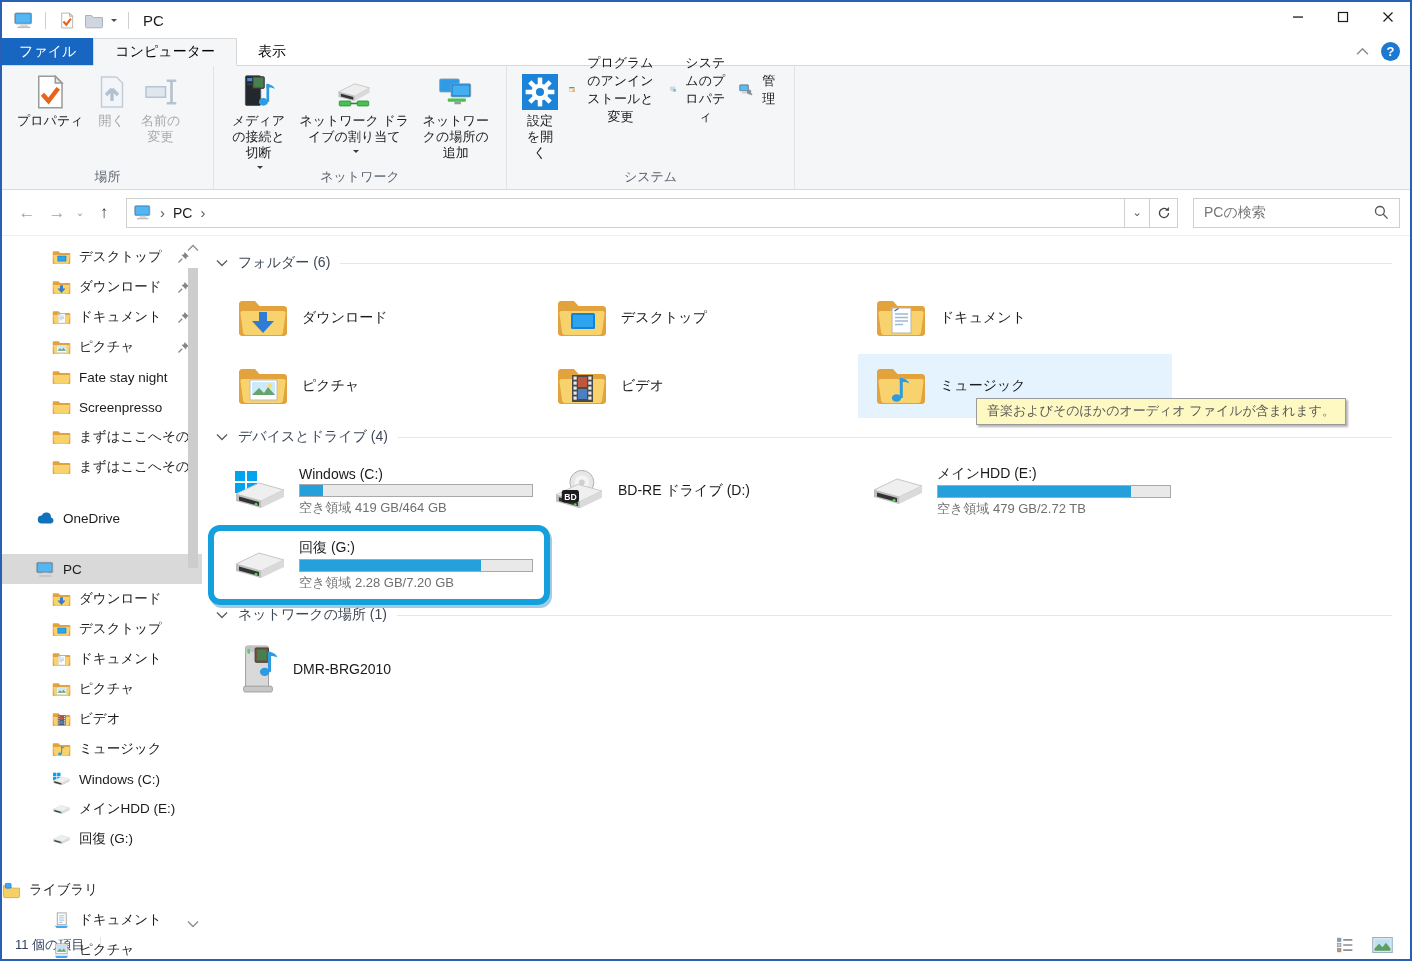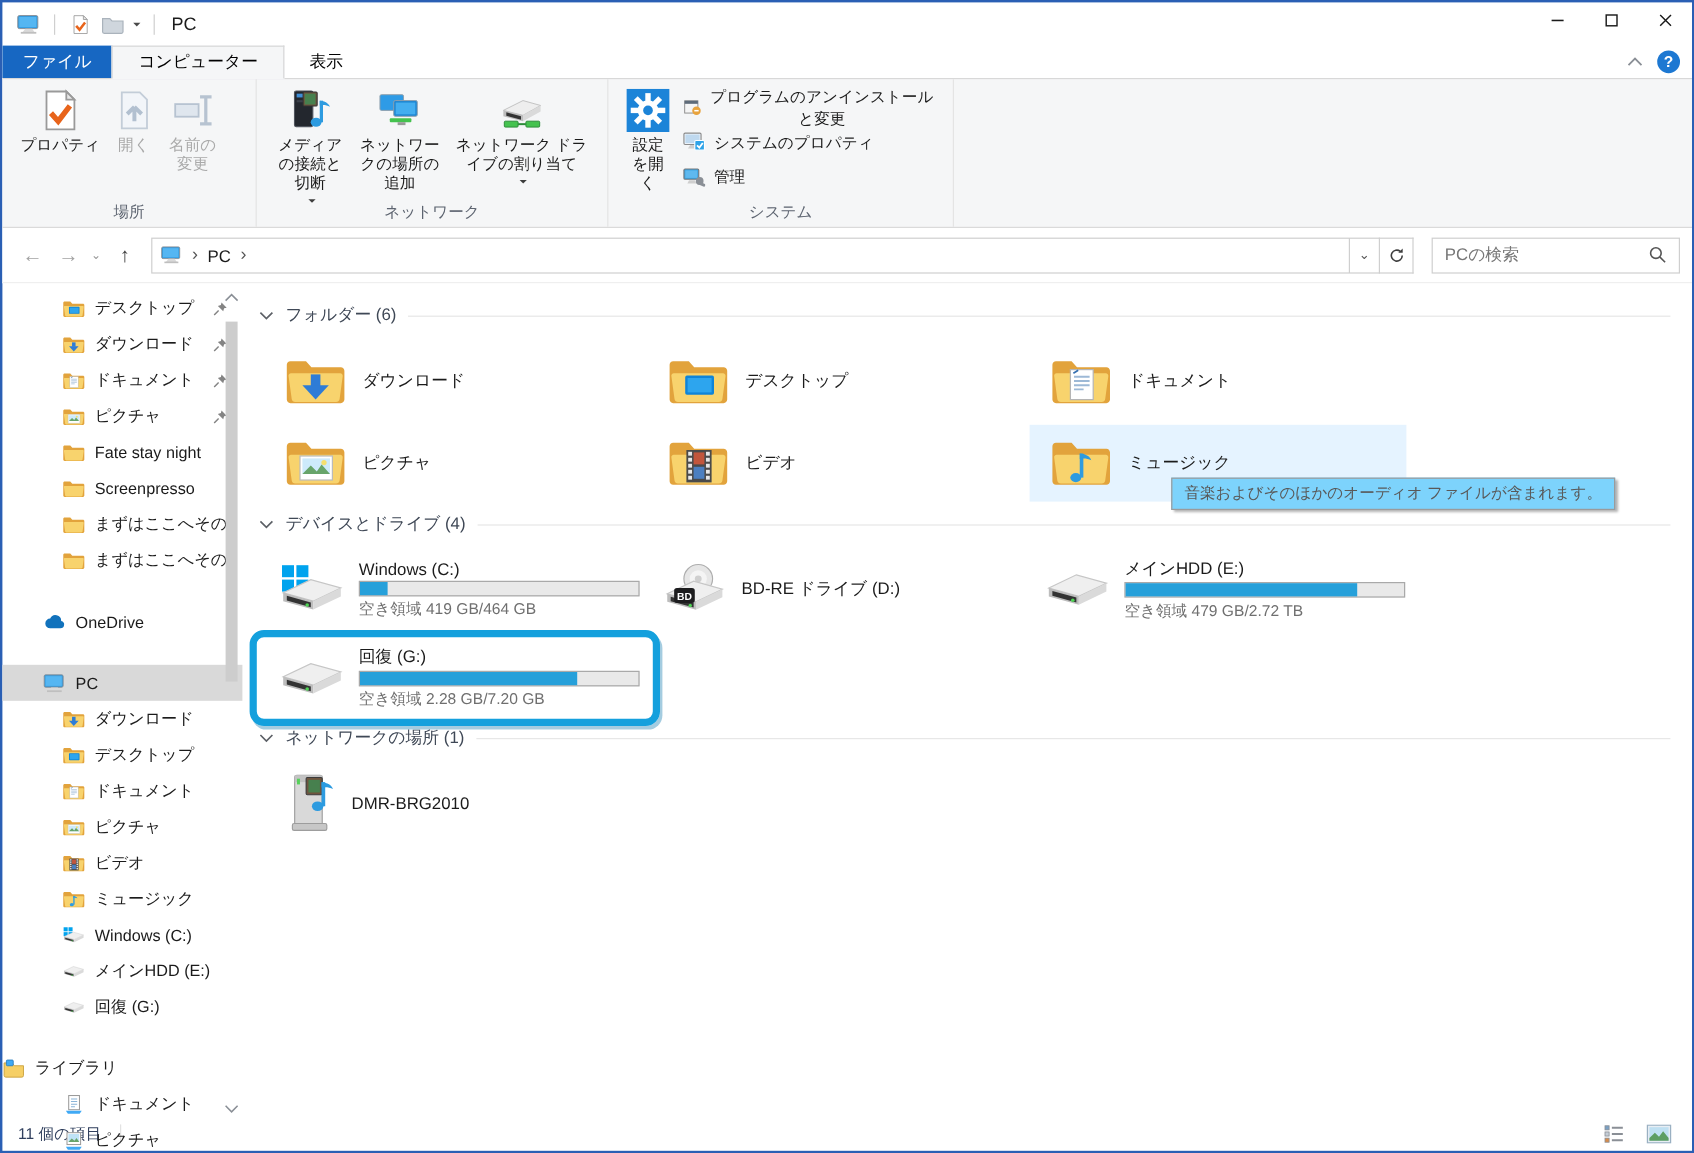--- a/index.html
+++ b/index.html
@@ -28,21 +28,21 @@
 .help-btn{width:19px;height:19px;border-radius:50%;background:var(--help);color:#fff;font-size:13px;font-weight:bold;display:flex;align-items:center;justify-content:center;border:none}
 
 .ribbon{height:124px;background:#f5f6f7;border-bottom:1px solid #dadada;display:flex;flex:none}
 .rb-group{position:relative;padding:4px 10px 22px;border-right:1px solid #e4e4e4;display:flex;align-items:flex-start}
 .rb-group-label{position:absolute;bottom:3px;left:0;right:0;text-align:center;color:#5d6470;font-size:13px}
 .rb-big{display:flex;flex-direction:column;align-items:center;gap:3px;padding:4px 5px 0;background:none;border:none;font-size:13px;line-height:16px;text-align:center;color:#1b1b1b}
 .rb-big .bi{width:36px;height:36px;display:flex;align-items:center;justify-content:center}
 .rb-big.disabled{color:#a9a9a9}
 .rb-label{word-break:break-all;display:inline}
 .caret{display:inline-block;width:0;height:0;border:3.5px solid transparent;border-top-color:#3c3c3c;margin-left:3px;vertical-align:1px}
-.rb-sys{display:flex;flex-direction:column;justify-content:flex-end;padding-top:5px}
+.rb-sys{display:flex;flex-direction:row;justify-content:flex-end;padding-top:5px}
 .rb-small{display:flex;align-items:center;gap:7px;height:29px;background:none;border:none;font-size:13px;padding:0 6px;color:#1b1b1b}
 .rb-small .si{width:19px;height:19px}
 
 .navbar{height:46px;display:flex;align-items:center;padding:0 10px;background:#fff;border-bottom:1px solid #efefef;flex:none}
 .nav-btn{background:none;border:none;font-size:17px;color:#a3a3a3;width:30px;text-align:center}
 .nav-dd{width:16px;font-size:10px;color:#9a9a9a}
 .nav-up{color:#3f3f3f;width:32px}
 .addr-group{flex:1;display:flex;height:30px;margin:0 6px}
 .addr-box{flex:1;border:1px solid #cfcfcf;display:flex;align-items:center;padding:0 7px;gap:6px;background:#fff}
 .crumb-sep{color:#555;font-size:15px;padding:0 2px}
@@ -71,21 +71,21 @@
 .sec-head.later{margin-top:6px}
 .sec-chev{width:12px;height:8px;margin-right:10px}
 .sec-chev svg{width:100%;height:100%;display:block}
 .sec-rule{flex:1;height:1px;background:#e7e7e7;margin-left:10px}
 .grid{display:grid;grid-template-columns:repeat(3,319px);margin-left:4px}
 .folders-grid{row-gap:4px;margin-bottom:6px}
 .tile{height:64px;display:flex;align-items:center;gap:13px;padding:0 8px 0 17px;position:relative;width:314px}
 .tile-ico{width:52px;height:42px;flex:none}
 .tile.hovered{background:var(--hoverbg)}
 .tile-label{font-size:14px}
-.tooltip{position:absolute;left:118px;top:44px;background:#7dd3fc;border:1px solid #9b9b9b;box-shadow:2px 2px 2px rgba(0,0,0,.3);padding:3px 10px 4px;font-size:13px;color:#595959;white-space:nowrap;z-index:40}
+.tooltip{position:absolute;left:118px;top:44px;background:#fef9c3;border:1px solid #9b9b9b;box-shadow:2px 2px 2px rgba(0,0,0,.3);padding:3px 10px 4px;font-size:13px;color:#595959;white-space:nowrap;z-index:40}
 .drives-grid{row-gap:12px;margin-bottom:4px}
 .dtile{height:62px;display:flex;align-items:center;gap:11px;padding-left:12px;position:relative;width:314px}
 .dtile .tile-ico{width:56px;height:44px}
 .dinfo{display:flex;flex-direction:column;gap:2px}
 .dname{font-size:14px}
 .dbar{width:234px;height:13px;border:1px solid #a9a9a9;background:#e9e9e9;display:block}
 .dbar-fill{height:100%;background:var(--barfill);display:block}
 .dfree{font-size:13px;color:#6f6f6f}
 .annotation{position:absolute;left:-12px;top:-9px;width:342px;height:80px;border:6px solid var(--annotation);border-radius:12px;box-shadow:2px 3px 0 rgba(15,122,173,.38);pointer-events:none;z-index:30}
 .net-grid{row-gap:4px}
@@ -211,43 +211,43 @@
                 <ellipse cx="26" cy="31" rx="5" ry="4.2"></ellipse>
                 <rect x="29.4" y="11" width="3" height="20"></rect>
                 <path d="M29.4 11c4.6.3 8.4 2.3 9.4 5.6-3-1.6-6.4-1.8-9.4-1.2z"></path>
               </g>
             </svg>
           </span>
         <span><span class="rb-label" style="max-width:68px;display:inline-block">メディアの接続と切断</span><span class="caret"></span></span>
       </button>
       <button class="rb-big">
         <span class="bi">
-            <svg viewBox="0 0 44 36">
-              <rect x="2" y="2" width="24" height="16" rx="1.5" fill="#2e9be6" stroke="#8fa0ad"></rect>
-              <rect x="16" y="8" width="24" height="16" rx="1.5" fill="#1b86d4" stroke="#8fa0ad"></rect>
-              <rect x="18" y="10" width="20" height="12" fill="#43aef0"></rect>
-              <rect x="12" y="26" width="22" height="4" rx="1" fill="#45c24f"></rect>
-              <rect x="20" y="30" width="8" height="3" fill="#9a9a9a"></rect>
-            </svg>
-          </span>
-        <span class="rb-label" style="max-width:92px">ネットワークの場所の追加</span>
-      </button>
-      <button class="rb-big">
-        <span class="bi">
             <svg viewBox="0 0 44 40">
               <polygon points="3,20 23,10 41,15 23,25" fill="#eee" stroke="#c2c2c2"></polygon>
               <polygon points="3,20 23,25 23,31 3,26" fill="#bdbdbd"></polygon>
               <polygon points="23,25 41,15 41,21 23,31" fill="#dadada"></polygon>
               <polygon points="6,22 21,26 21,29.5 6,25.5" fill="#333"></polygon>
               <rect x="4" y="31" width="14" height="6" rx="1" fill="#45c24f" stroke="#2c8c39"></rect>
               <rect x="26" y="31" width="14" height="6" rx="1" fill="#45c24f" stroke="#2c8c39"></rect>
               <rect x="18" y="33" width="8" height="2" fill="#2c8c39"></rect>
             </svg>
           </span>
         <span><span class="rb-label" style="max-width:138px;display:inline-block">ネットワーク ドライブの割り当て</span><span class="caret"></span></span>
+      </button>
+      <button class="rb-big">
+        <span class="bi">
+            <svg viewBox="0 0 44 36">
+              <rect x="2" y="2" width="24" height="16" rx="1.5" fill="#2e9be6" stroke="#8fa0ad"></rect>
+              <rect x="16" y="8" width="24" height="16" rx="1.5" fill="#1b86d4" stroke="#8fa0ad"></rect>
+              <rect x="18" y="10" width="20" height="12" fill="#43aef0"></rect>
+              <rect x="12" y="26" width="22" height="4" rx="1" fill="#45c24f"></rect>
+              <rect x="20" y="30" width="8" height="3" fill="#9a9a9a"></rect>
+            </svg>
+          </span>
+        <span class="rb-label" style="max-width:92px">ネットワークの場所の追加</span>
       </button>
       <span class="rb-group-label">ネットワーク</span>
     </div>
     <div class="rb-group" style="width:288px">
       <button class="rb-big">
         <span class="bi">
             <svg viewBox="0 0 40 40">
               <rect width="40" height="40" fill="#1c84d8"></rect>
               <g fill="#fff">
                 <rect x="17.5" y="4" width="5" height="32"></rect>

